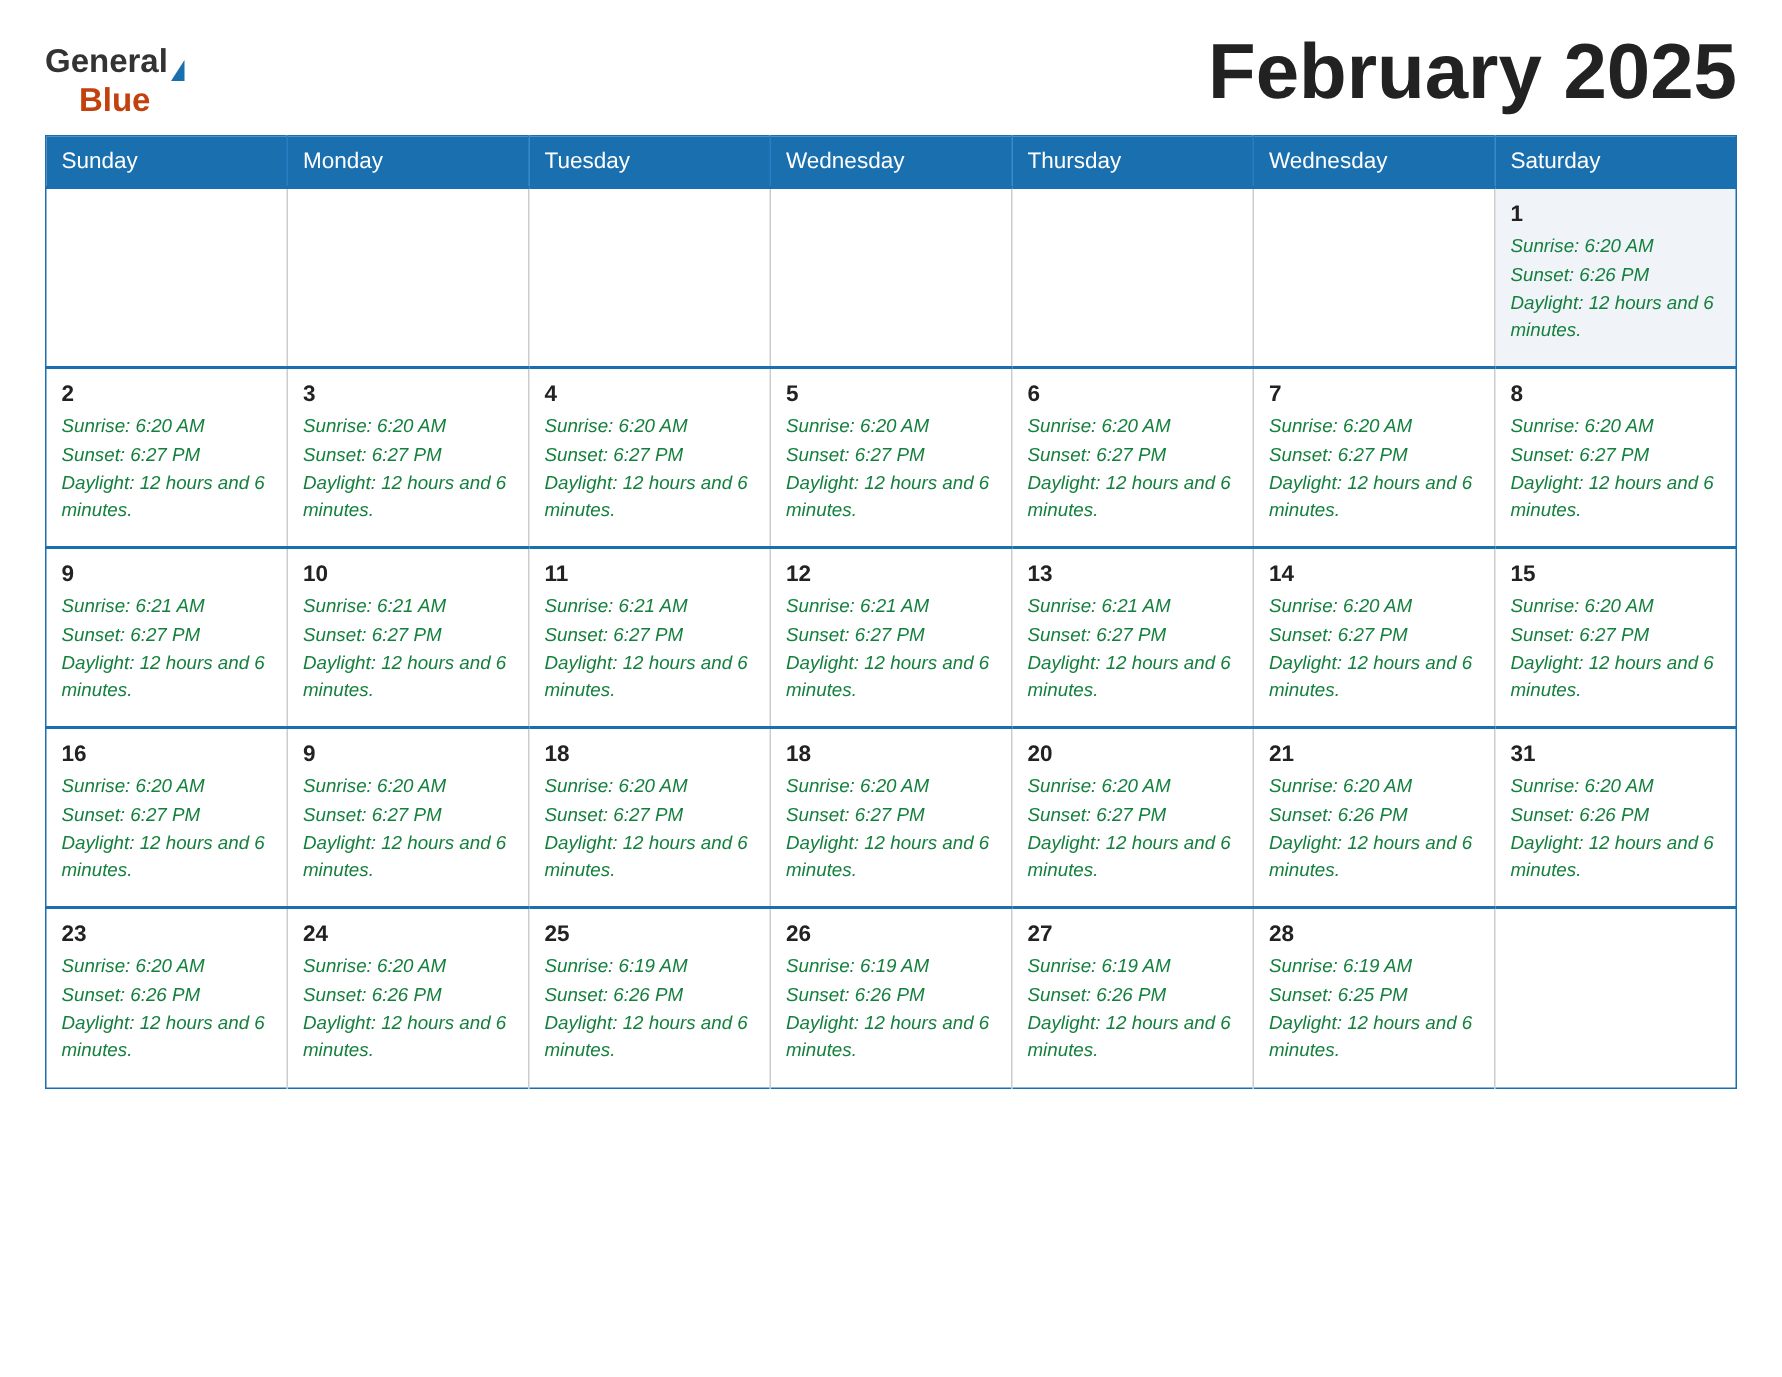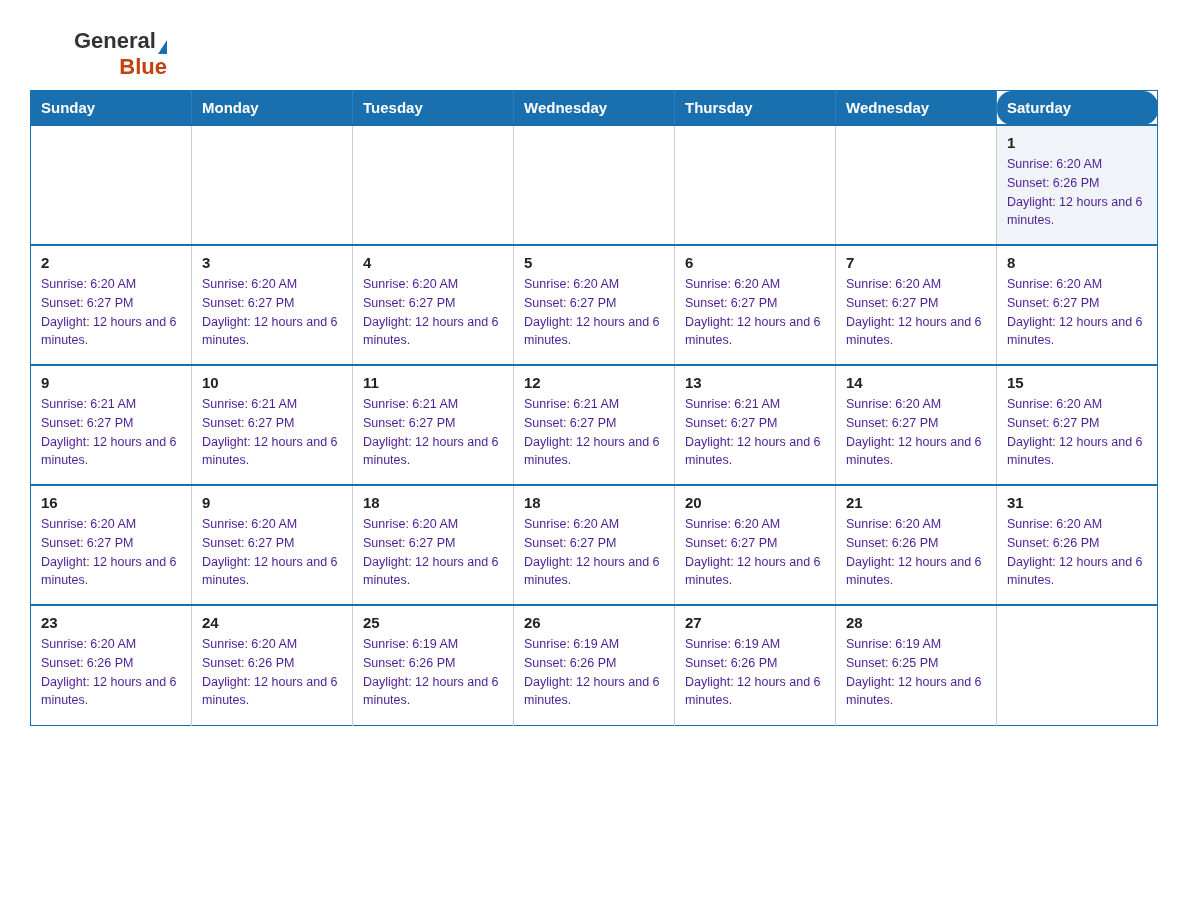--- a/index.html
+++ b/index.html
@@ -13,23 +13,22 @@
     }
     .header {
       display: flex;
       align-items: flex-start;
       justify-content: space-between;
       margin-bottom: 6px;
     }
     .logo {
       display: flex;
       flex-direction: column;
-      align-items: flex-end;
+      align-items: center;
       padding-top: 8px;
-      margin-left: 44px;
     }
     .logo-triangle {
       display: inline-block;
       width: 0;
       height: 0;
       border-left: 9px solid transparent;
       border-bottom: 14px solid #1a6faf;
       margin-left: 2px;
       vertical-align: bottom;
     }
@@ -50,28 +49,27 @@
     .calendar {
       width: 100%;
       border-collapse: collapse;
       margin-top: 10px;
       border: 1px solid #1a6faf;
     }
     .calendar thead tr th {
       background-color: #1a6faf;
       color: #fff;
       font-size: 15px;
-      font-weight: bold;
+      font-weight: normal;
       padding: 8px 10px;
       text-align: left;
       border-right: 1px solid #2580c3;
     }
     .calendar thead tr th:last-child {
       border-right: none;
-      border-radius: 15px;
     }
     .calendar tbody tr td {
       vertical-align: top;
       padding: 8px 10px;
       border-top: 2px solid #1a6faf;
       border-right: 1px solid #ccc;
       font-size: 13px;
       color: #333;
       height: 120px;
       width: 14.28%;
@@ -84,35 +82,37 @@
     }
     .day-number {
       font-size: 15px;
       font-weight: bold;
       color: #222;
       margin-bottom: 4px;
       display: block;
     }
     .day-info {
       font-size: 12.5px;
-      color: #4c1d95;
+      color: #15803d;
       line-height: 1.5;
+      font-style: italic;
     }
   </style>
 </head>
 <body>
 
 <div class="header">
   <div class="logo">
     <span>
       <span style="font-size:22px;font-weight:bold;color:#333;">General</span><span class="logo-triangle"></span>
     </span>
     <span style="font-size:22px;font-weight:bold;color:#c2410c;">Blue</span>
   </div>
   <div class="title-section">
+    <div class="month-title">February 2025</div>
   </div>
 </div>
 
 <table class="calendar">
   <thead>
     <tr>
     <th>Sunday</th>
         <th>Monday</th>
         <th>Tuesday</th>
         <th>Wednesday</th>

